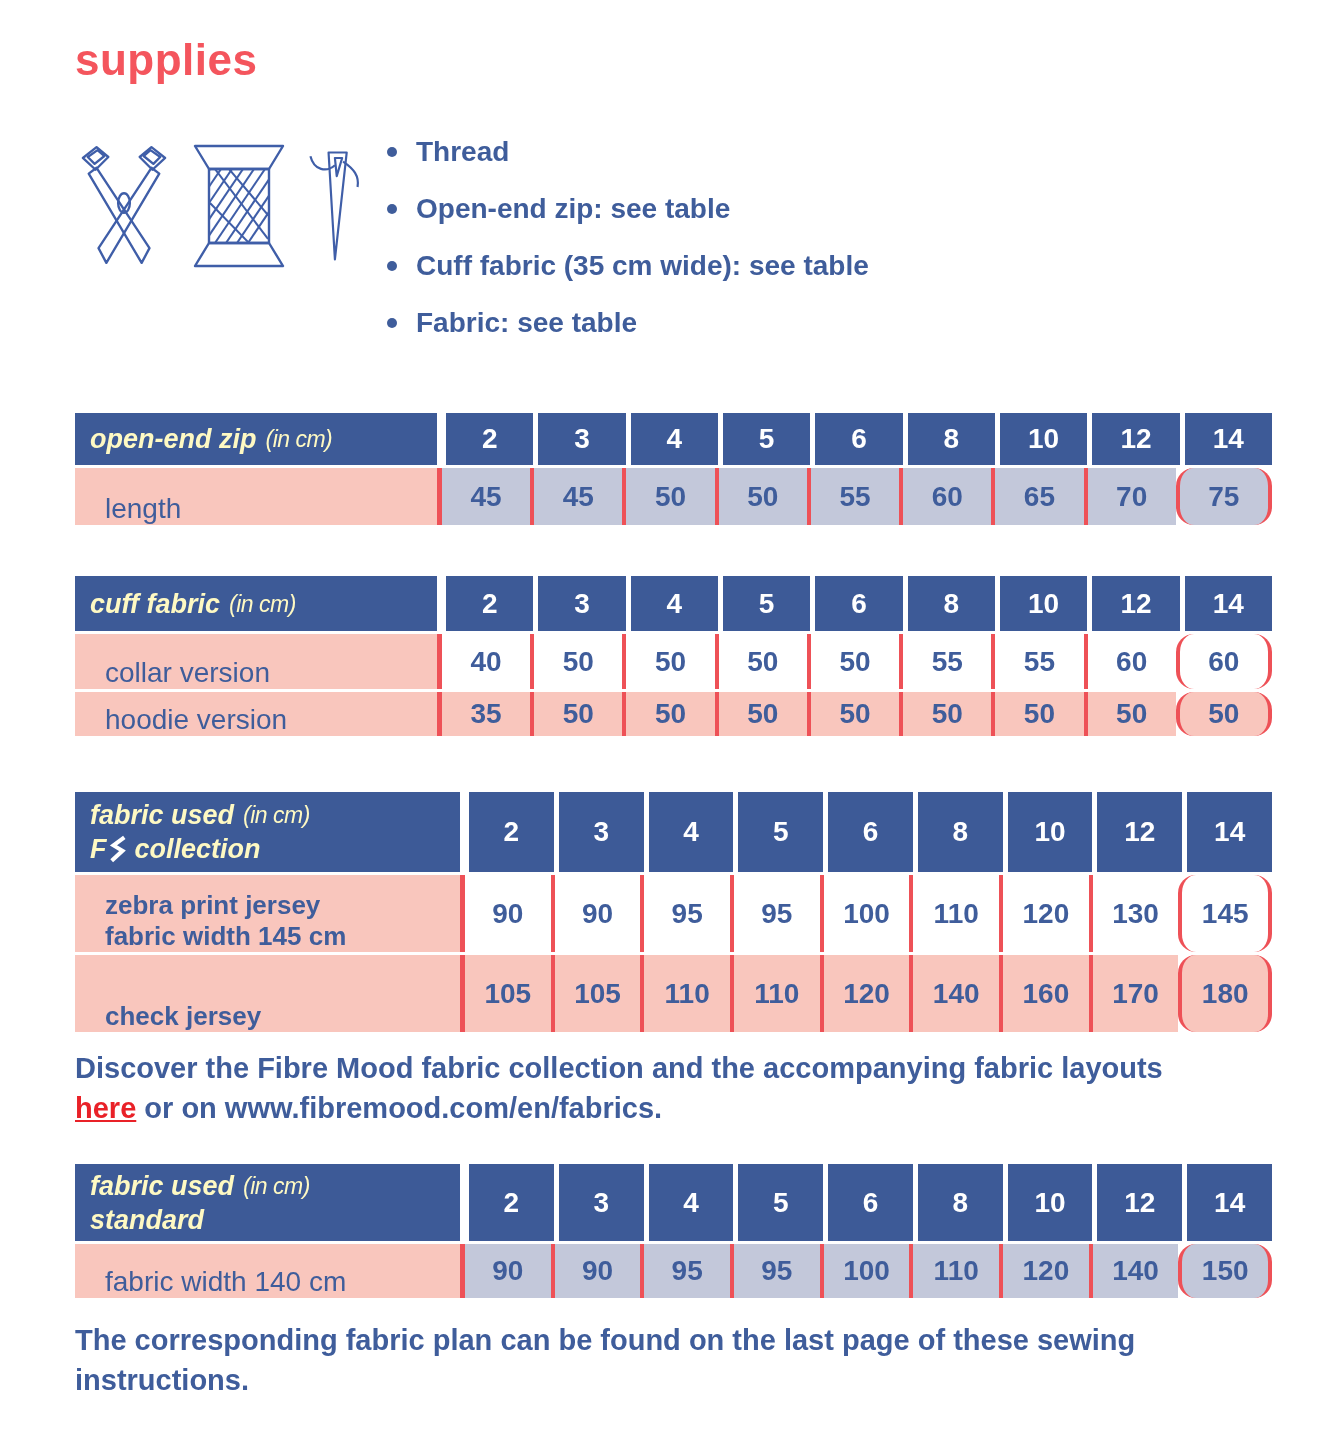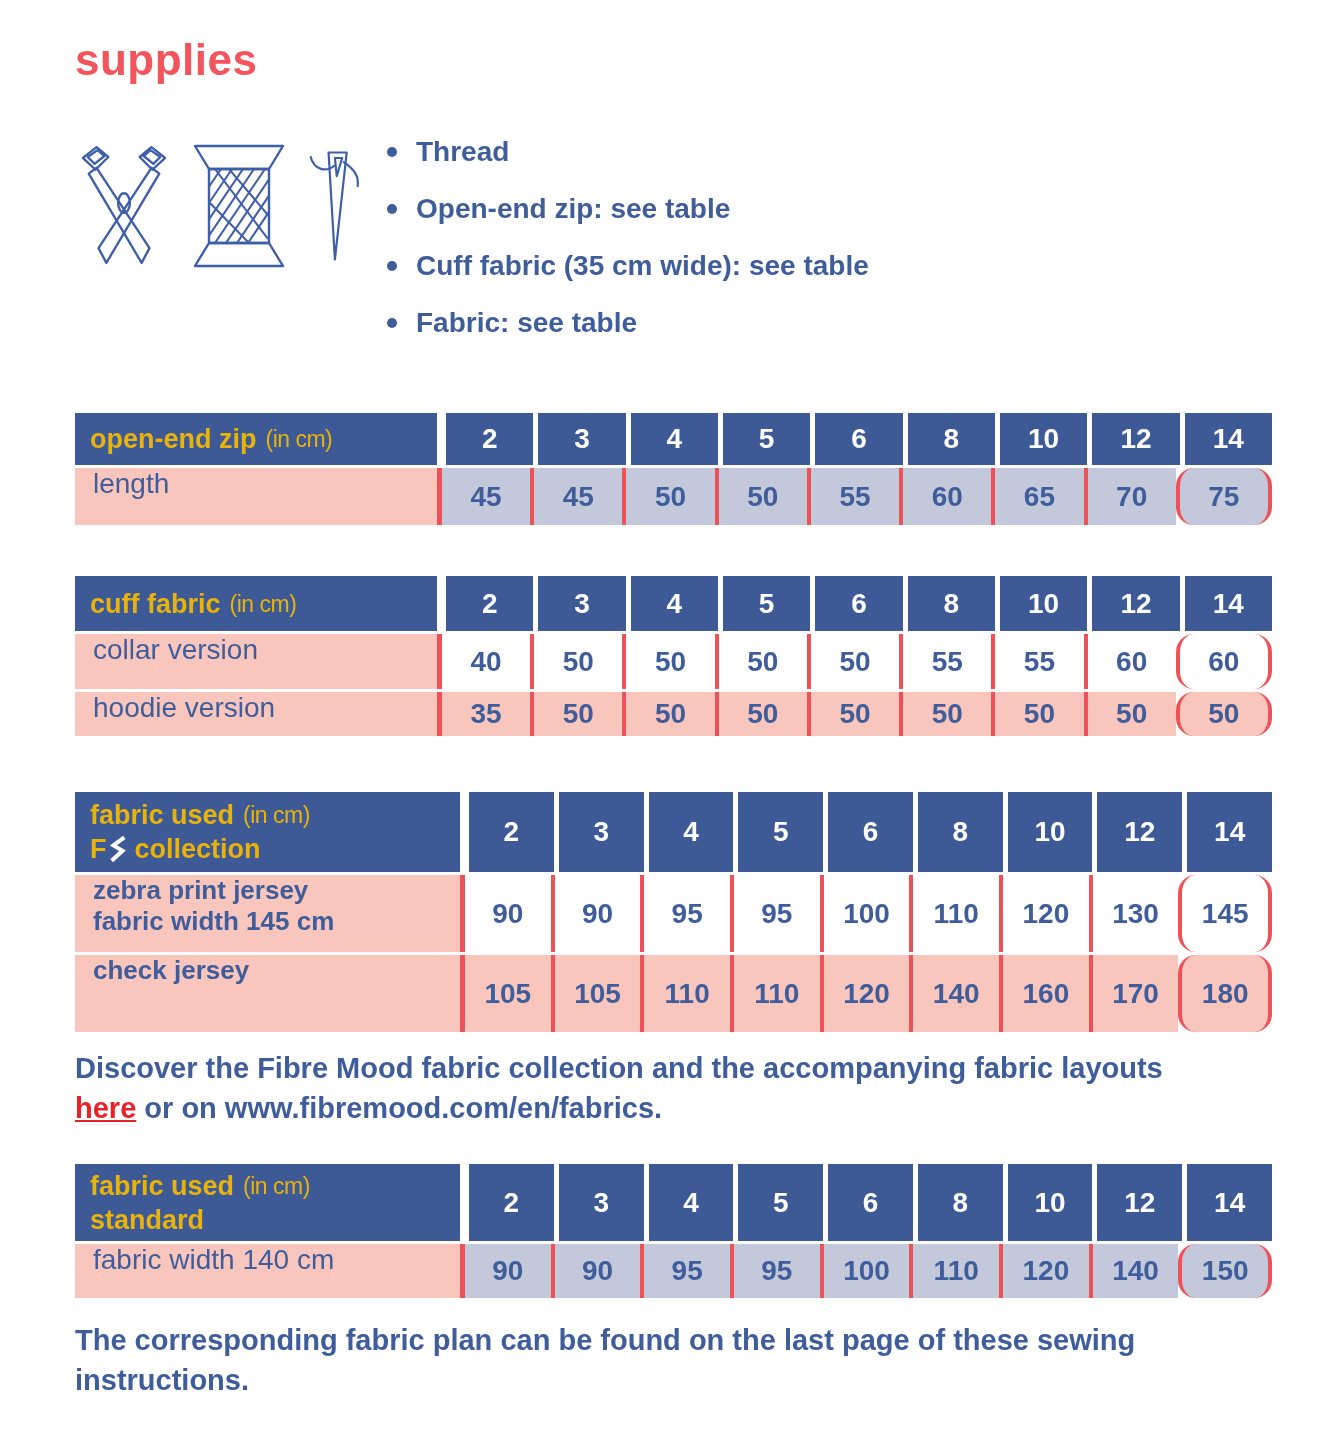--- a/index.html
+++ b/index.html
@@ -30,29 +30,29 @@
   .bullets li{display:flex;align-items:center;margin-bottom:25px;font-size:28px;font-weight:bold;color:var(--text-blue,#3d5a97);}
   .bullets .dot{width:10px;height:10px;border-radius:50%;background:var(--text-blue,#3d5a97);margin-right:19px;flex-shrink:0;}
 
   
   .tbl{width:1197px;}
   .t-row{display:flex;}
   .t-row + .t-row{margin-top:3px;}
   .t-label{width:var(--lw,362px);box-sizing:border-box;flex-shrink:0;}
   .t-cell{flex:1;display:flex;align-items:center;justify-content:center;box-sizing:border-box;}
 
-  .t-head .t-label{background:var(--blue,#3d5a97);color:#eab308;display:flex;flex-direction:column;justify-content:center;padding-left:15px;}
+  .t-head .t-label{background:var(--blue,#3d5a97);color:#fef9c3;display:flex;flex-direction:column;justify-content:center;padding-left:15px;font-style:italic;}
   .h-line{display:flex;align-items:center;line-height:34px;}
   .h-bold{font-weight:bold;font-size:27px;}
   .h-note{font-size:23px;font-weight:normal;margin-left:9px;letter-spacing:-.5px;}
   .bolt{margin:0 8px 0 2px;}
   .t-size{background:var(--blue,#3d5a97);color:#fff;font-weight:bold;font-size:28px;border-left:5px solid #fff;}
   .t-size.first{border-left:9px solid #fff;}
 
-  .d-label{background:var(--pink,#f9c6bd);color:var(--text-blue,#3d5a97);display:flex;flex-direction:column;justify-content:flex-start;padding-left:18px;font-size:28px;}
+  .d-label{background:var(--pink,#f9c6bd);color:var(--text-blue,#3d5a97);display:flex;flex-direction:column;justify-content:flex-end;padding-left:30px;font-size:28px;}
   .d-label .r-main{font-weight:normal;}
   .d-label .r-main.rb{font-weight:bold;font-size:26px;line-height:31px;}
   .d-label .r-sub{font-weight:bold;font-size:26px;line-height:31px;}
   .t-val{font-weight:bold;font-size:28px;color:var(--text-blue,#3d5a97);border-left:4px solid var(--red,#ee5157);}
   .t-val.first{border-left:5px solid var(--red,#ee5157);}
   .t-val.last{border-right:4px solid var(--red,#ee5157);border-radius:18px;}
   .bg-lavender{background:var(--lavender,#c3c8da);}
   .bg-white{background:#ffffff;}
   .bg-pink{background:var(--pink,#f9c6bd);}
 

